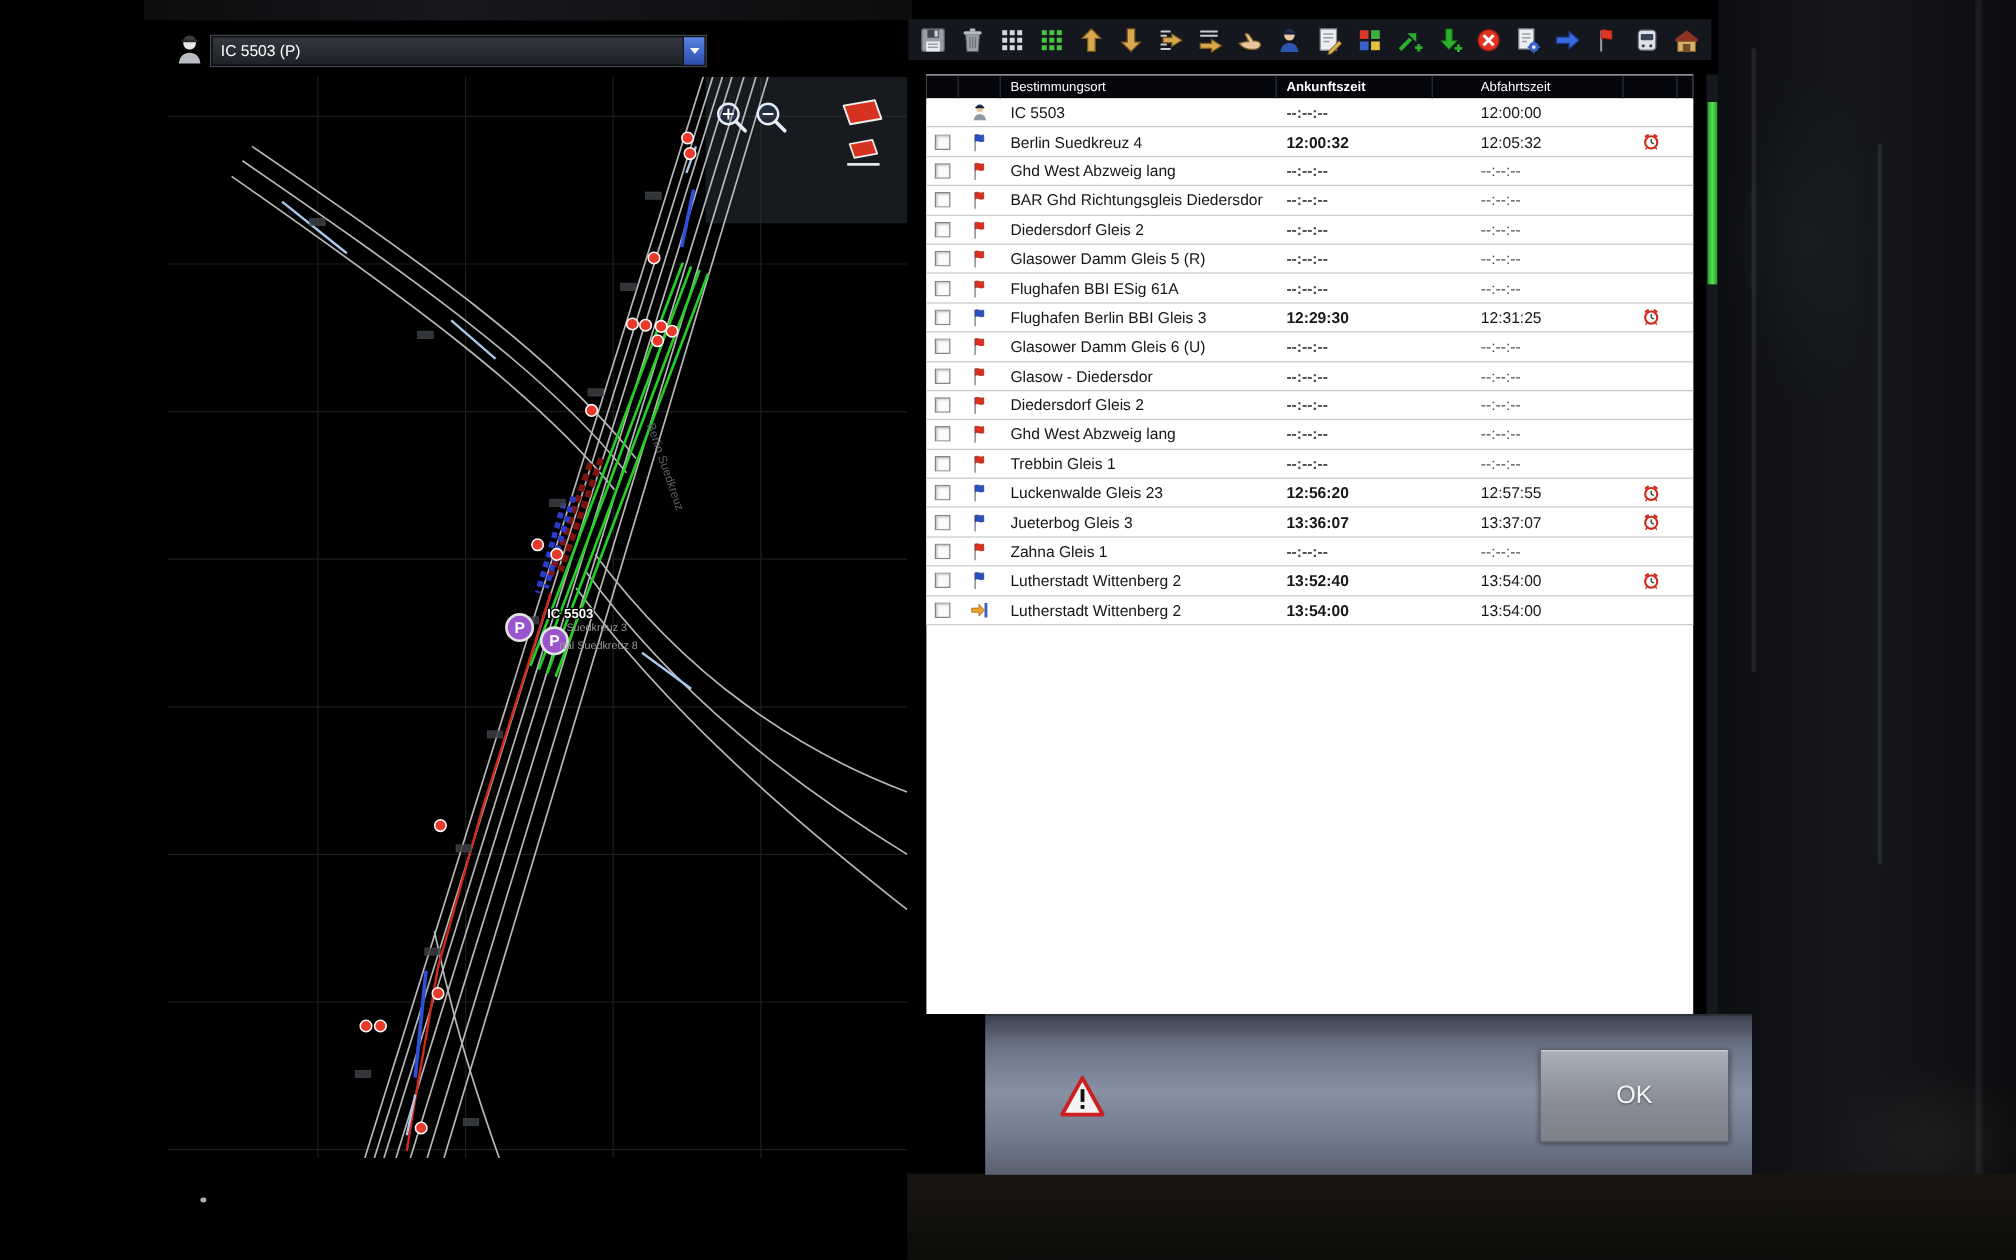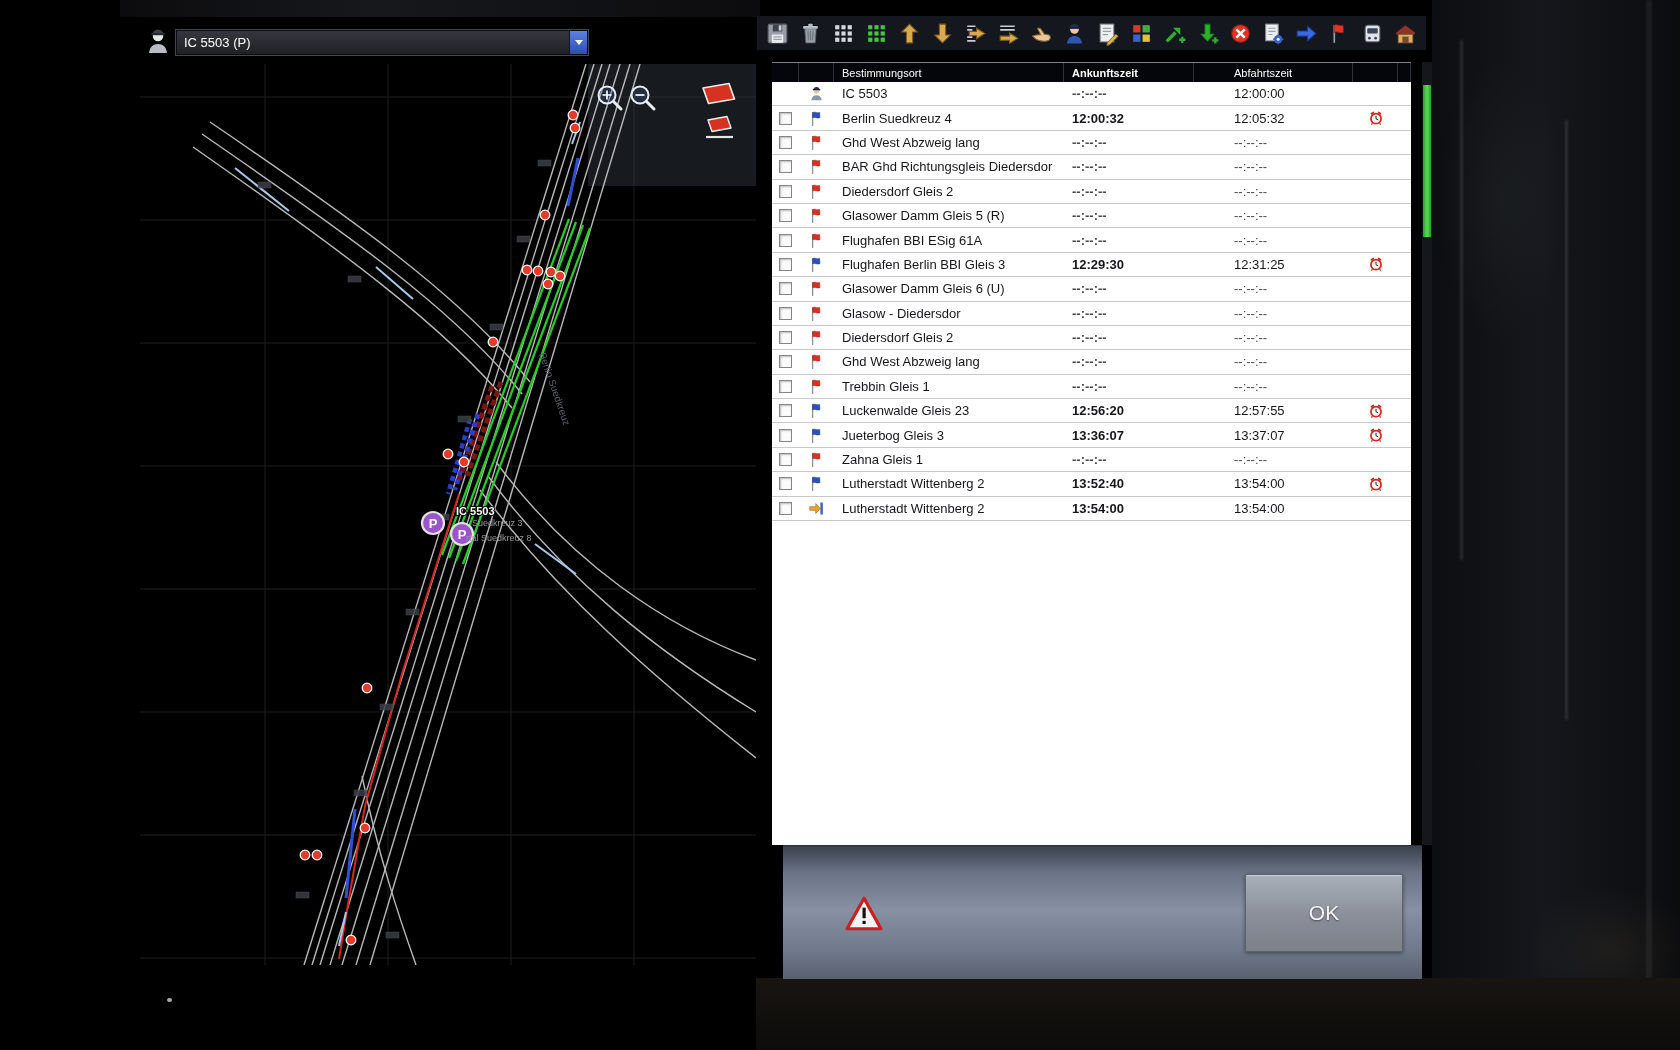--- a/index.html
+++ b/index.html
@@ -64,21 +64,21 @@
     border:1px solid #858585;box-shadow:inset 1px 1px 2px rgba(0,0,0,.25);}
   .icwrap{display:flex;align-items:center;justify-content:center;}
   .dim{color:#4a4a4e;}
 
   
   .vscroll{position:absolute;left:1422px;top:62px;width:10px;height:783px;background:#14171b;}
   .vthumb{position:absolute;left:1px;top:23px;width:8px;height:152px;
     background:linear-gradient(90deg,#2a9e2a,#52e052,#2a9e2a);}
 
   
-  .dialog-footer{position:absolute;left:783px;top:845px;width:639px;height:134px;
+  .dialog-footer{position:absolute;left:821px;top:845px;width:639px;height:134px;
     background:linear-gradient(180deg,#39404d 0%,#6b7486 20%,#8791a3 48%,#707a8c 78%,#59606f 100%);
     border-top:1px solid #2b2f38;}
   .warn{position:absolute;left:62px;top:50px;width:38px;height:36px;}
   .ok-btn{position:absolute;left:462px;top:28px;width:158px;height:78px;
     background:linear-gradient(180deg,#aab0ba,#898e98 55%,#7b8089);
     border:1px solid #5e6269;border-radius:2px;
     box-shadow:inset 0 1px 0 rgba(255,255,255,.4),0 1px 4px rgba(0,0,0,.45);
     display:flex;align-items:center;justify-content:center;color:#f4f4f6;font-size:21px;
     text-shadow:0 1px 2px rgba(0,0,0,.5);}
 </style>

